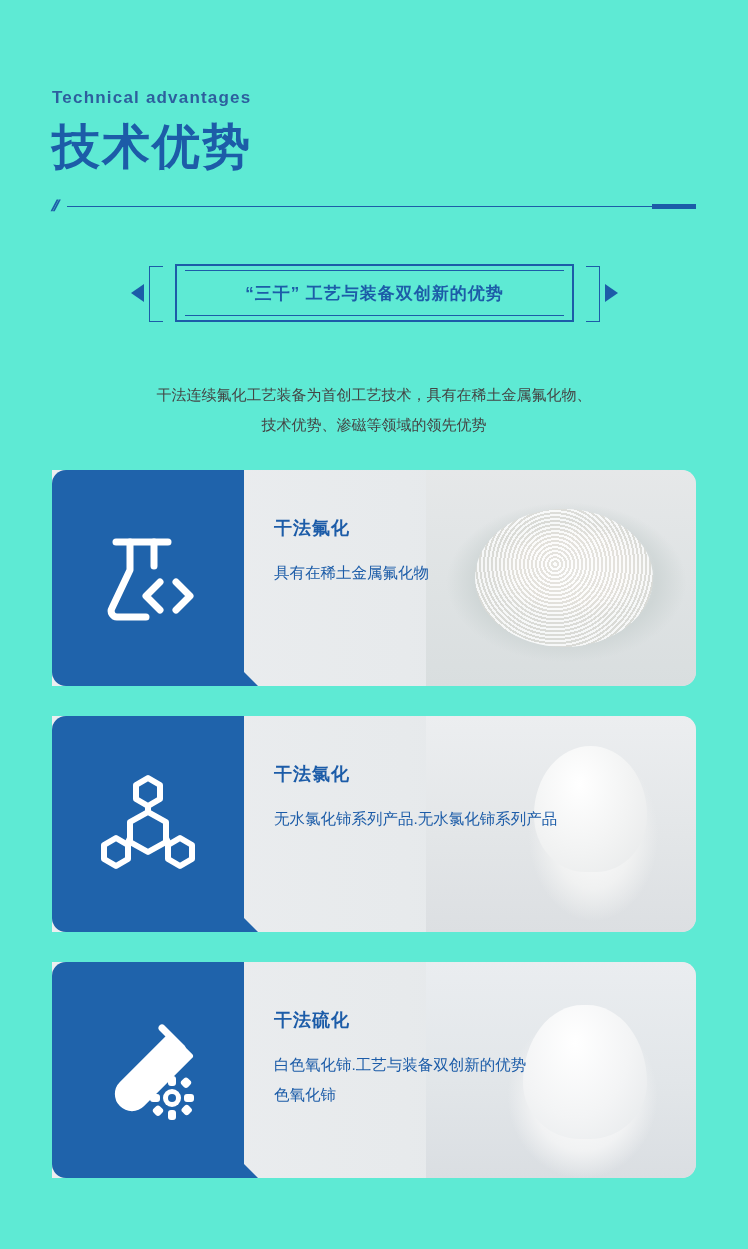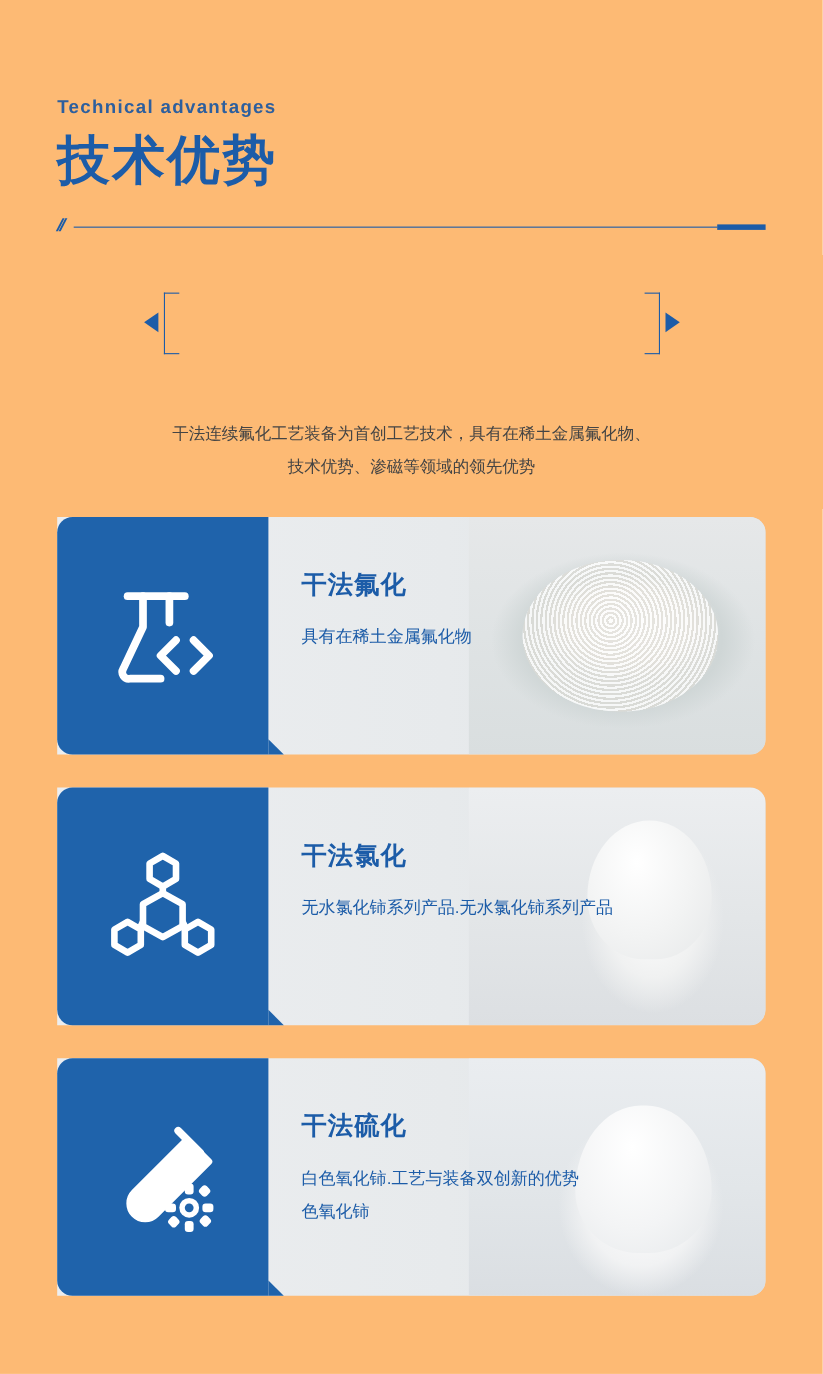--- a/index.html
+++ b/index.html
@@ -12,21 +12,21 @@
     height: 1249px;
     font-family: "Liberation Sans", sans-serif;
     color: #333;
     position: relative;
     overflow: hidden;
   }
   .page {
     width: 748px;
     height: 1249px;
     position: relative;
-    background: #fdba74;
+    background: #5eead4;
   }
 
   
   .header {
     position: absolute;
     left: 52px;
     top: 88px;
     width: 644px;
   }
   .eyebrow {
@@ -205,21 +205,21 @@
     border-top: 14px solid transparent;
   }
   .card-text {
     position: absolute;
     left: 222px;
     top: 46px;
     width: 330px;
     z-index: 4;
   }
   .card-title {
-    font-size: 23px;
+    font-size: 18px;
     font-weight: bold;
     color: #1c5ca8;
     letter-spacing: 1px;
   }
   .card-desc {
     margin-top: 18px;
     font-size: 15.5px;
     line-height: 30px;
     color: #1c5ca8;
   }
@@ -287,20 +287,25 @@
     <div class="rule-row">
       <span class="rule-slashes">//</span>
       <span class="rule-line"></span>
       <span class="rule-cap"></span>
     </div>
   </div>
 
   <div class="banner-wrap">
     <span class="arrow-left"></span>
     <span class="bracket-left"></span>
+    <div class="banner-box">
+      <span class="inner-line-top"></span>
+      <span class="inner-line-bottom"></span>
+      <span class="banner-text">“三干” 工艺与装备双创新的优势</span>
+    </div>
     <span class="bracket-right"></span>
     <span class="arrow-right"></span>
   </div>
 
   <div class="intro">
     <div>干法连续氟化工艺装备为首创工艺技术，具有在稀土金属氟化物、</div>
     <div>技术优势、渗磁等领域的领先优势</div>
   </div>
 
   <div class="cards">

